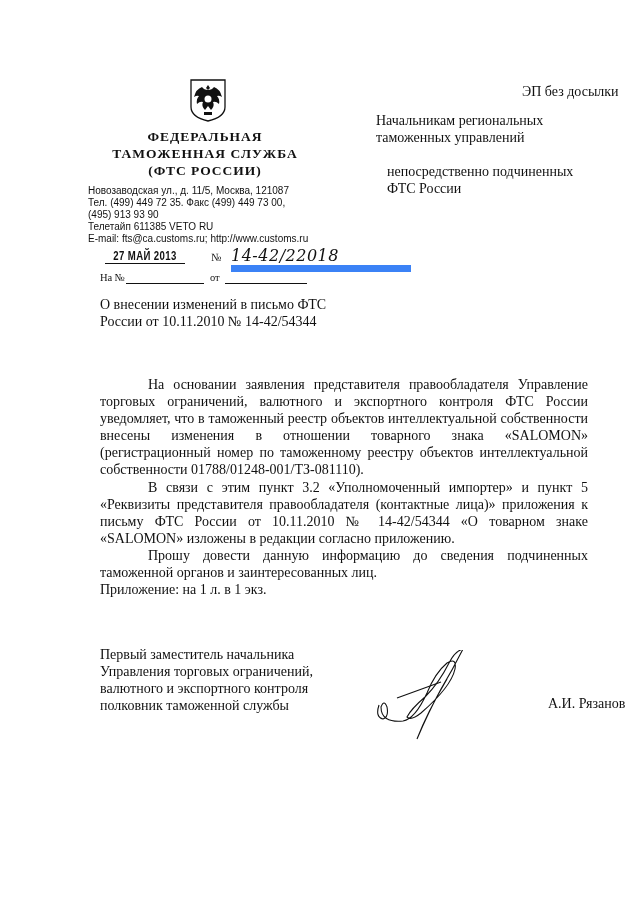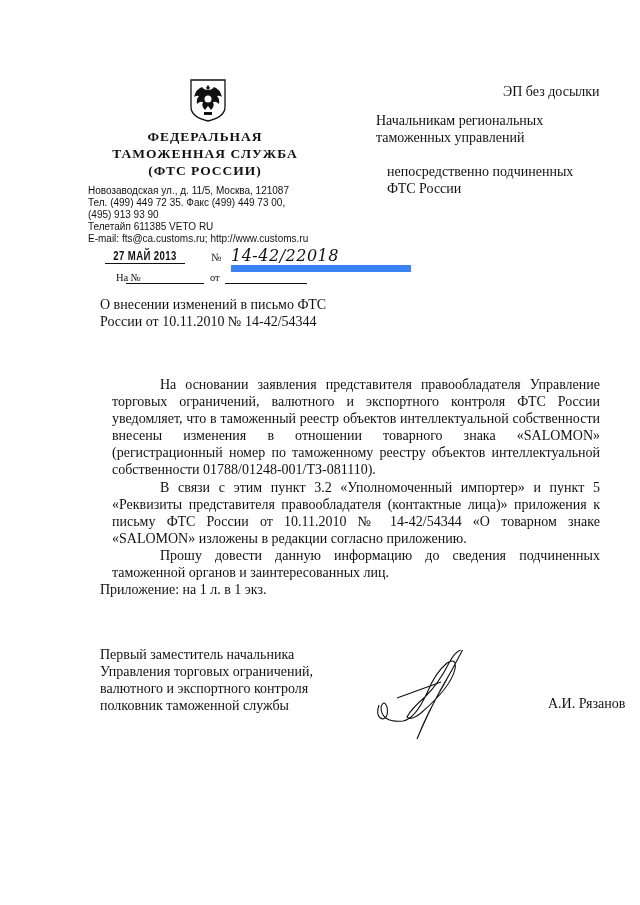--- a/index.html
+++ b/index.html
@@ -6,27 +6,27 @@
     body { width:640px; height:905px; position:relative; overflow:hidden; color:#111; font-family:"Liberation Serif", serif; }
     .abs { position:absolute; }
     .emblem { left:188px; top:77px; width:40px; height:46px; }
     .org { left:100px; width:210px; text-align:center; font-weight:bold; font-size:13.5px; letter-spacing:1px; line-height:17px; }
     .addr { left:88px; width:236px; text-align:left; font-family:"Liberation Sans", sans-serif; font-size:10px; line-height:12.6px; }
     .date-row { left:100px; top:249px; width:220px; height:20px; font-size:11px; }
     .date-val { position:absolute; left:5px; top:0; width:100px; text-align:center; font-family:"Liberation Sans", sans-serif; font-weight:bold; font-size:12px; letter-spacing:0.5px; border-bottom:1px solid #111; transform:scaleX(0.8); transform-origin:left; }
     .num-sign { position:absolute; left:111px; top:2px; font-size:11px; }
     .num-val { position:absolute; left:131px; top:-3px; width:180px; font-family:"DejaVu Serif", serif; font-style:italic; font-size:16px; border-bottom:7px solid #3b82f6; letter-spacing:0.5px; }
     .ref-row { left:100px; top:272px; width:220px; height:16px; font-size:10.5px; }
-    .ref-label { position:absolute; left:16px; top:0; }
+    .ref-label { position:absolute; left:0; top:0; }
     .ref-line1 { position:absolute; left:26px; top:11px; width:78px; border-bottom:1px solid #111; }
     .ref-ot { position:absolute; left:110px; top:0; }
     .ref-line2 { position:absolute; left:125px; top:11px; width:82px; border-bottom:1px solid #111; }
     .subject { left:100px; top:296px; width:250px; font-size:14px; line-height:17px; }
     .right-text { font-size:14px; line-height:17px; }
-    .body-text { left:100px; top:376px; width:488px; font-size:14px; line-height:17.1px; text-align:justify;margin-left:12px; }
+    .body-text { left:100px; top:376px; width:488px; font-size:14px; line-height:17.1px; text-align:justify; }
     .body-text p { margin:0; text-indent:48px; }
     .annex { left:100px; top:582px; font-size:14px; }
     .signer { left:100px; top:646px; width:260px; font-size:14px; line-height:17px; }
     .signer div { white-space:nowrap; }
     .sig { left:375px; top:650px; width:120px; height:110px; }
     .sig-name { left:512px; top:696px; font-size:14px;margin-left:36px; }
   </style>
 </head>
 <body>
 
@@ -60,21 +60,21 @@
   <span class="ref-line1"></span>
   <span class="ref-ot">от</span>
   <span class="ref-line2"></span>
 </div>
 
 <div class="abs subject">
   <div>О внесении изменений в письмо ФТС</div>
   <div>России от 10.11.2010 № 14-42/54344</div>
 </div>
 
-<div class="abs right-text" style="left:503px; top:83px;">ЭП без досылки</div>
+<div class="abs right-text" style="left:522px; top:83px;">ЭП без досылки</div>
 <div class="abs right-text" style="left:376px; top:112px;">
   <div>Начальникам региональных</div>
   <div>таможенных управлений</div>
 </div>
 <div class="abs right-text" style="left:387px; top:163px;">
   <div>непосредственно подчиненных</div>
   <div>ФТС России</div>
 </div>
 
 <div class="abs body-text">

